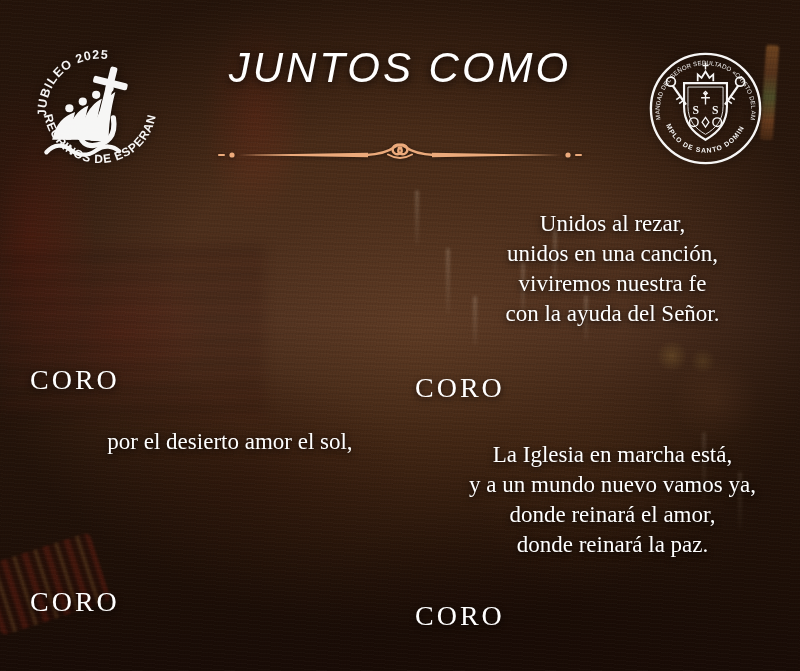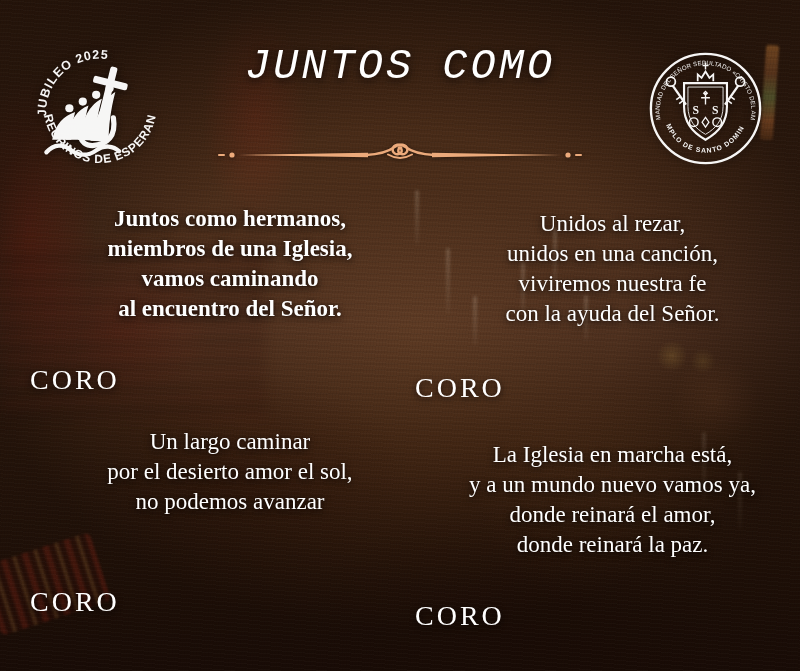--- a/index.html
+++ b/index.html
@@ -33,21 +33,21 @@
   .candle{position:absolute;width:4px;border-radius:2px;filter:blur(1.5px);opacity:.5;
     background:linear-gradient(180deg, rgba(250,236,212,.38), rgba(250,236,212,.06));}
   .carpet{position:absolute;left:-12px;top:548px;width:115px;height:72px;border-radius:6px;
     transform:rotate(-18deg);filter:blur(1px);opacity:.5;
     background:repeating-linear-gradient(90deg, rgba(152,40,25,.6) 0 6px, rgba(58,15,8,.6) 6px 12px, rgba(192,122,62,.45) 12px 16px, rgba(58,15,8,.55) 16px 22px);}
   .fleck{position:absolute;left:763px;top:45px;width:13px;height:95px;border-radius:3px;
     transform:rotate(4deg);filter:blur(1px);opacity:.55;
     background:linear-gradient(180deg,#a86a30 0%,#7c4a28 30%,#6b7a40 55%,#9c5a2c 80%,#5a3418 100%);}
 
   .title{position:absolute;left:0;top:44px;width:800px;text-align:center;color:#fff;
-    font-family:Liberation Mono, monospace;font-style:italic;font-size:42px;line-height:47px;
+    font-family:Liberation Sans, sans-serif;font-style:italic;font-size:42px;line-height:47px;
     letter-spacing:3px;text-shadow:0 2px 8px rgba(8,3,1,.8);}
   .divider{position:absolute;left:218px;top:141px;filter:drop-shadow(0 1px 2px rgba(0,0,0,.5));}
 
   .logo{position:absolute;filter:drop-shadow(0 1px 4px rgba(0,0,0,.55));opacity:.96;}
   .logo-left{left:33px;top:47px;}
   .logo-right{left:647px;top:50px;}
 
   .stanza{position:absolute;text-align:center;color:#fff;font-size:23px;line-height:30px;
     text-shadow:0 2px 7px rgba(8,3,1,.8), 0 0 2px rgba(0,0,0,.35);}
   .stanza.bold{font-weight:bold;}
@@ -154,31 +154,23 @@
       <circle cx="350" cy="14" r="2.6" stroke="none"></circle>
       <rect x="357" y="13.1" width="7" height="1.8" rx="0.9" stroke="none"></rect>
       <g fill="none" stroke-width="2.4" stroke-linecap="round">
         <path d="M148,14 C160,13.5 170,11 177,5.8 C182,2.2 188.5,3.2 189.3,8 C190,12 185.5,14.4 182,12.4 C179.2,10.8 180,6.8 183.2,6.4"></path>
         <path d="M216,14 C204,13.5 194,11 187,5.8 C182,2.2 175.5,3.2 174.7,8 C174,12 178.5,14.4 182,12.4 C184.8,10.8 184,6.8 180.8,6.4"></path>
         <path d="M170,13.5 Q182,20.5 194,13.5" stroke-width="2"></path>
       </g>
     </g>
   </svg>
 
-  <div class="stanza bold col-left" style="top:204px;">
-    <div>Juntos como hermanos,</div>
-    <div>miembros de una Iglesia,</div>
-    <div>vamos caminando</div>
-    <div>al encuentro del Señor.</div>
-  </div>
   <div class="coro col-left" style="top:364px;">CORO</div>
   <div class="stanza col-left" style="top:427px;">
-    <div>Un largo caminar</div>
     <div>por el desierto amor el sol,</div>
-    <div>no podemos avanzar</div>
   </div>
   <div class="coro col-left" style="top:586px;">CORO</div>
 
   <div class="stanza col-right" style="top:209px;">
     <div>Unidos al rezar,</div>
     <div>unidos en una canción,</div>
     <div>viviremos nuestra fe</div>
     <div>con la ayuda del Señor.</div>
   </div>
   <div class="coro col-right" style="top:372px;">CORO</div>

